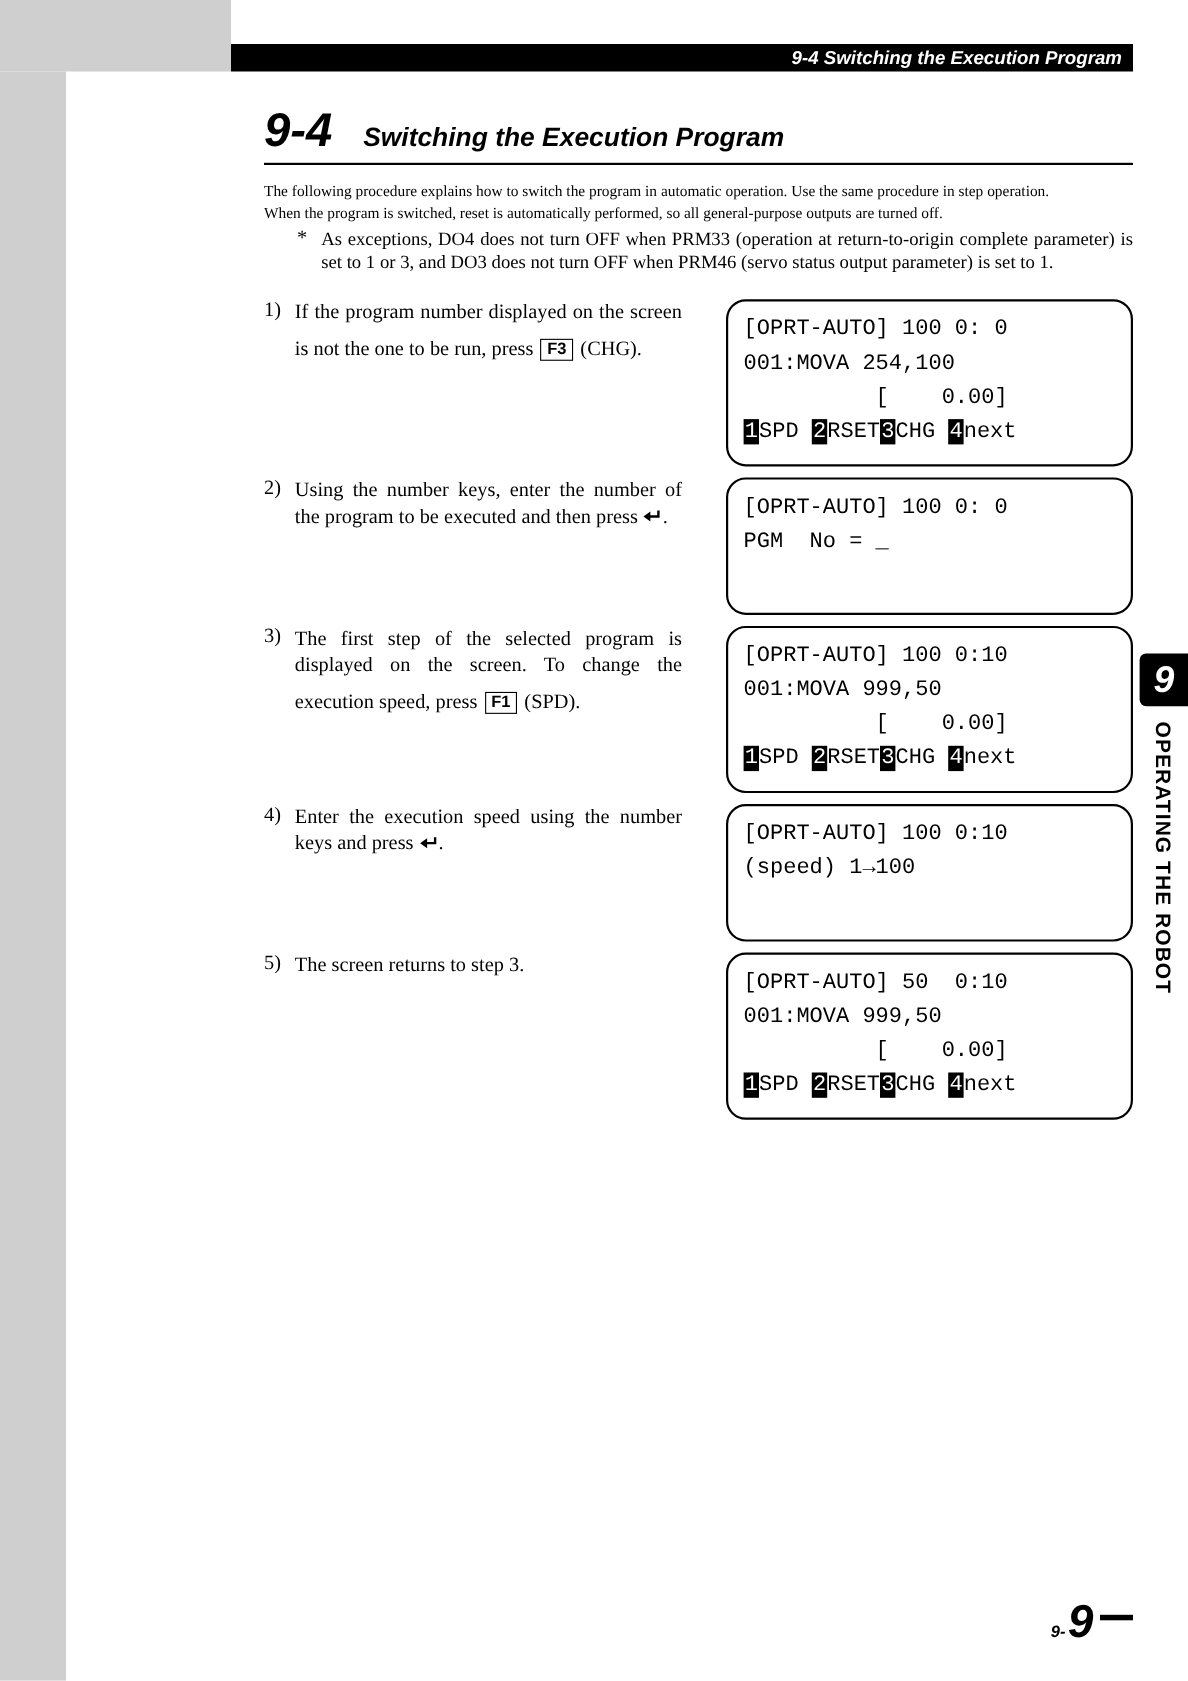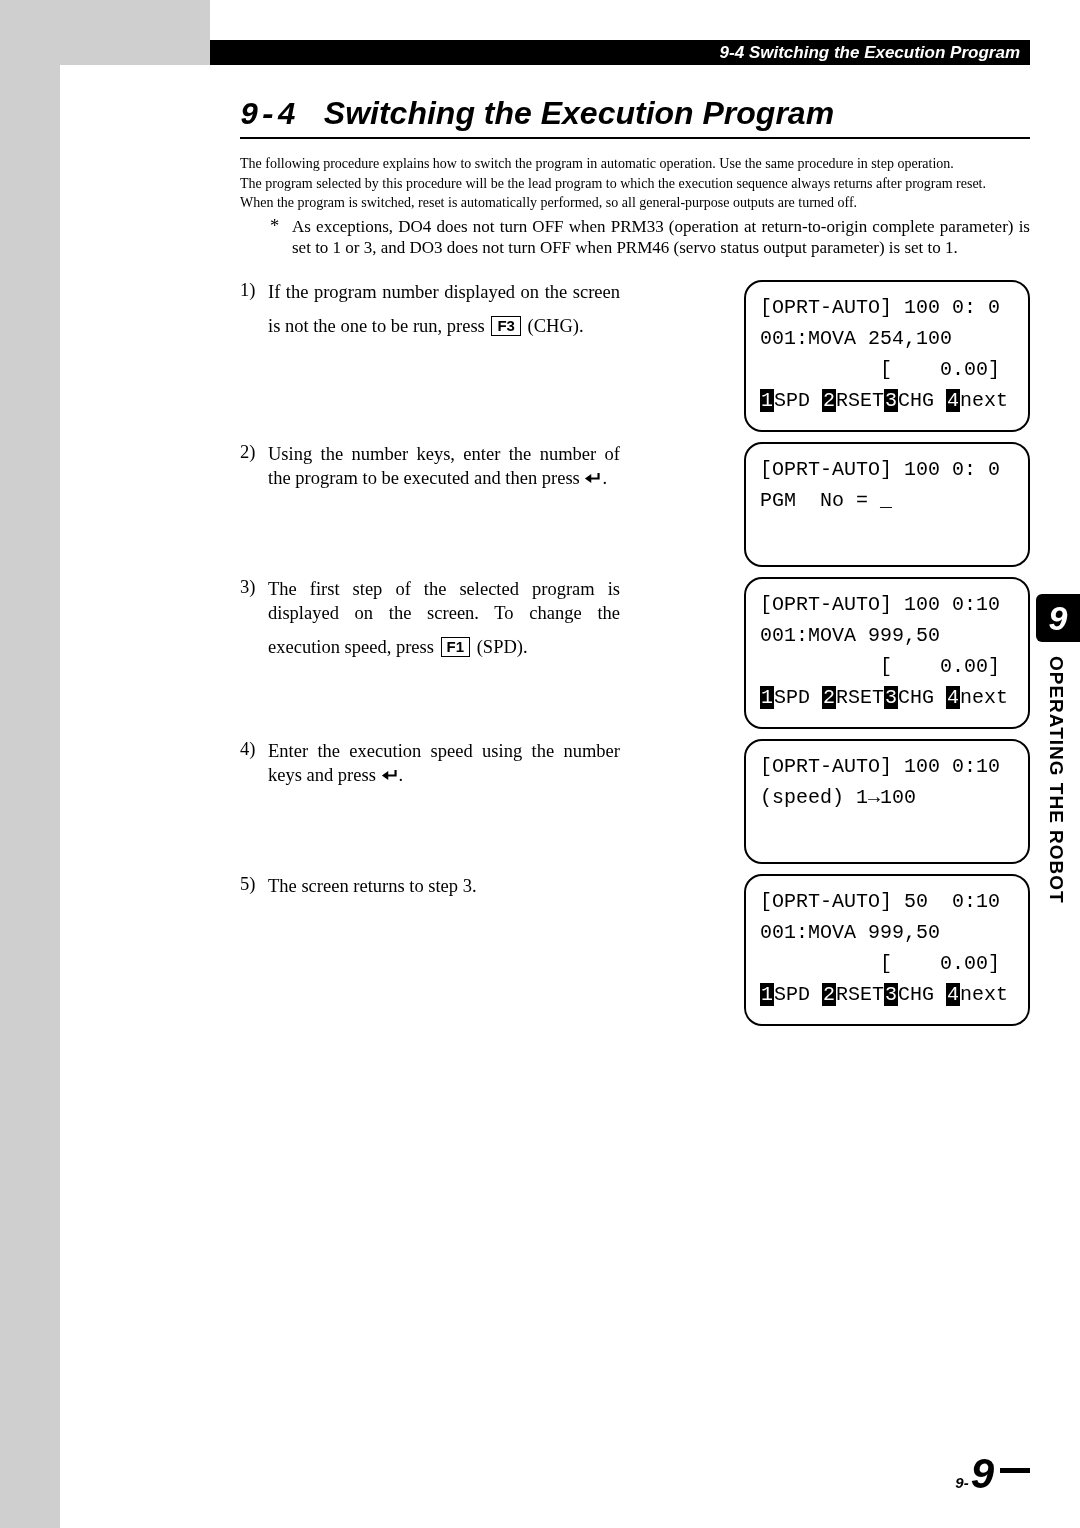--- a/index.html
+++ b/index.html
@@ -46,30 +46,30 @@
   .content {
     position: absolute;
     left: 240px; top: 95px; right: 50px;
   }
   .heading-row {
     border-bottom: 2px solid #000;
     padding-bottom: 4px;
     margin-bottom: 16px;
   }
   .heading-num {
-    font-family: Liberation Mono, monospace;
-    font-weight: bold;
-    font-size: 31px;
+    font-family: Liberation Sans, sans-serif;
+    font-weight: bold;
+    font-size: 43px;
     font-style: italic;
     margin-right: 24px;
   }
   .heading-title {
     font-family: Arial, Helvetica, sans-serif;
     font-weight: bold;
-    font-size: 32px;
+    font-size: 24px;
     font-style: italic;
   }
   .intro p {
     margin: 0 0 2px 0;
     font-size: 14px;
     line-height: 1.25;
     text-align: justify;
   }
   .note-row {
     display: flex;
@@ -127,21 +127,21 @@
     width: 18px;
     vertical-align: -2px;
   }
   .step-right {
     flex: 1;
     padding-left: 20px;
     display: flex;
     justify-content: flex-end;
   }
   .lcd {
-    width: 286px;
+    width: 370px;
     border: 2px solid #000;
     border-radius: 18px;
     padding: 10px 14px 14px 14px;
     box-sizing: border-box;
     font-family: "Courier New", Courier, monospace;
     font-size: 20px;
     line-height: 1.55;
     white-space: pre;
     min-height: 125px;
   }
@@ -212,21 +212,20 @@
   </div>
 
   <div class="content">
     <div class="heading-row">
       <span class="heading-num">9-4</span>
       <span class="heading-title">Switching the Execution Program</span>
     </div>
 
     <div class="intro">
       <p>The following procedure explains how to switch the program in automatic operation. Use the same procedure in step operation.</p>
-      <p>The program selected by this procedure will be the lead program to which the execution sequence always returns after program reset.</p>
       <p>When the program is switched, reset is automatically performed, so all general-purpose outputs are turned off.</p>
       <div class="note-row">
         <div class="note-star">*</div>
         <div class="note-text">As exceptions, DO4 does not turn OFF when PRM33 (operation at return-to-origin complete parameter) is set to 1 or 3, and DO3 does not turn OFF when PRM46 (servo status output parameter) is set to 1.</div>
       </div>
     </div>
 
     <div class="steps" id="steps-container">
         <div class="step">
           <div class="step-left">

